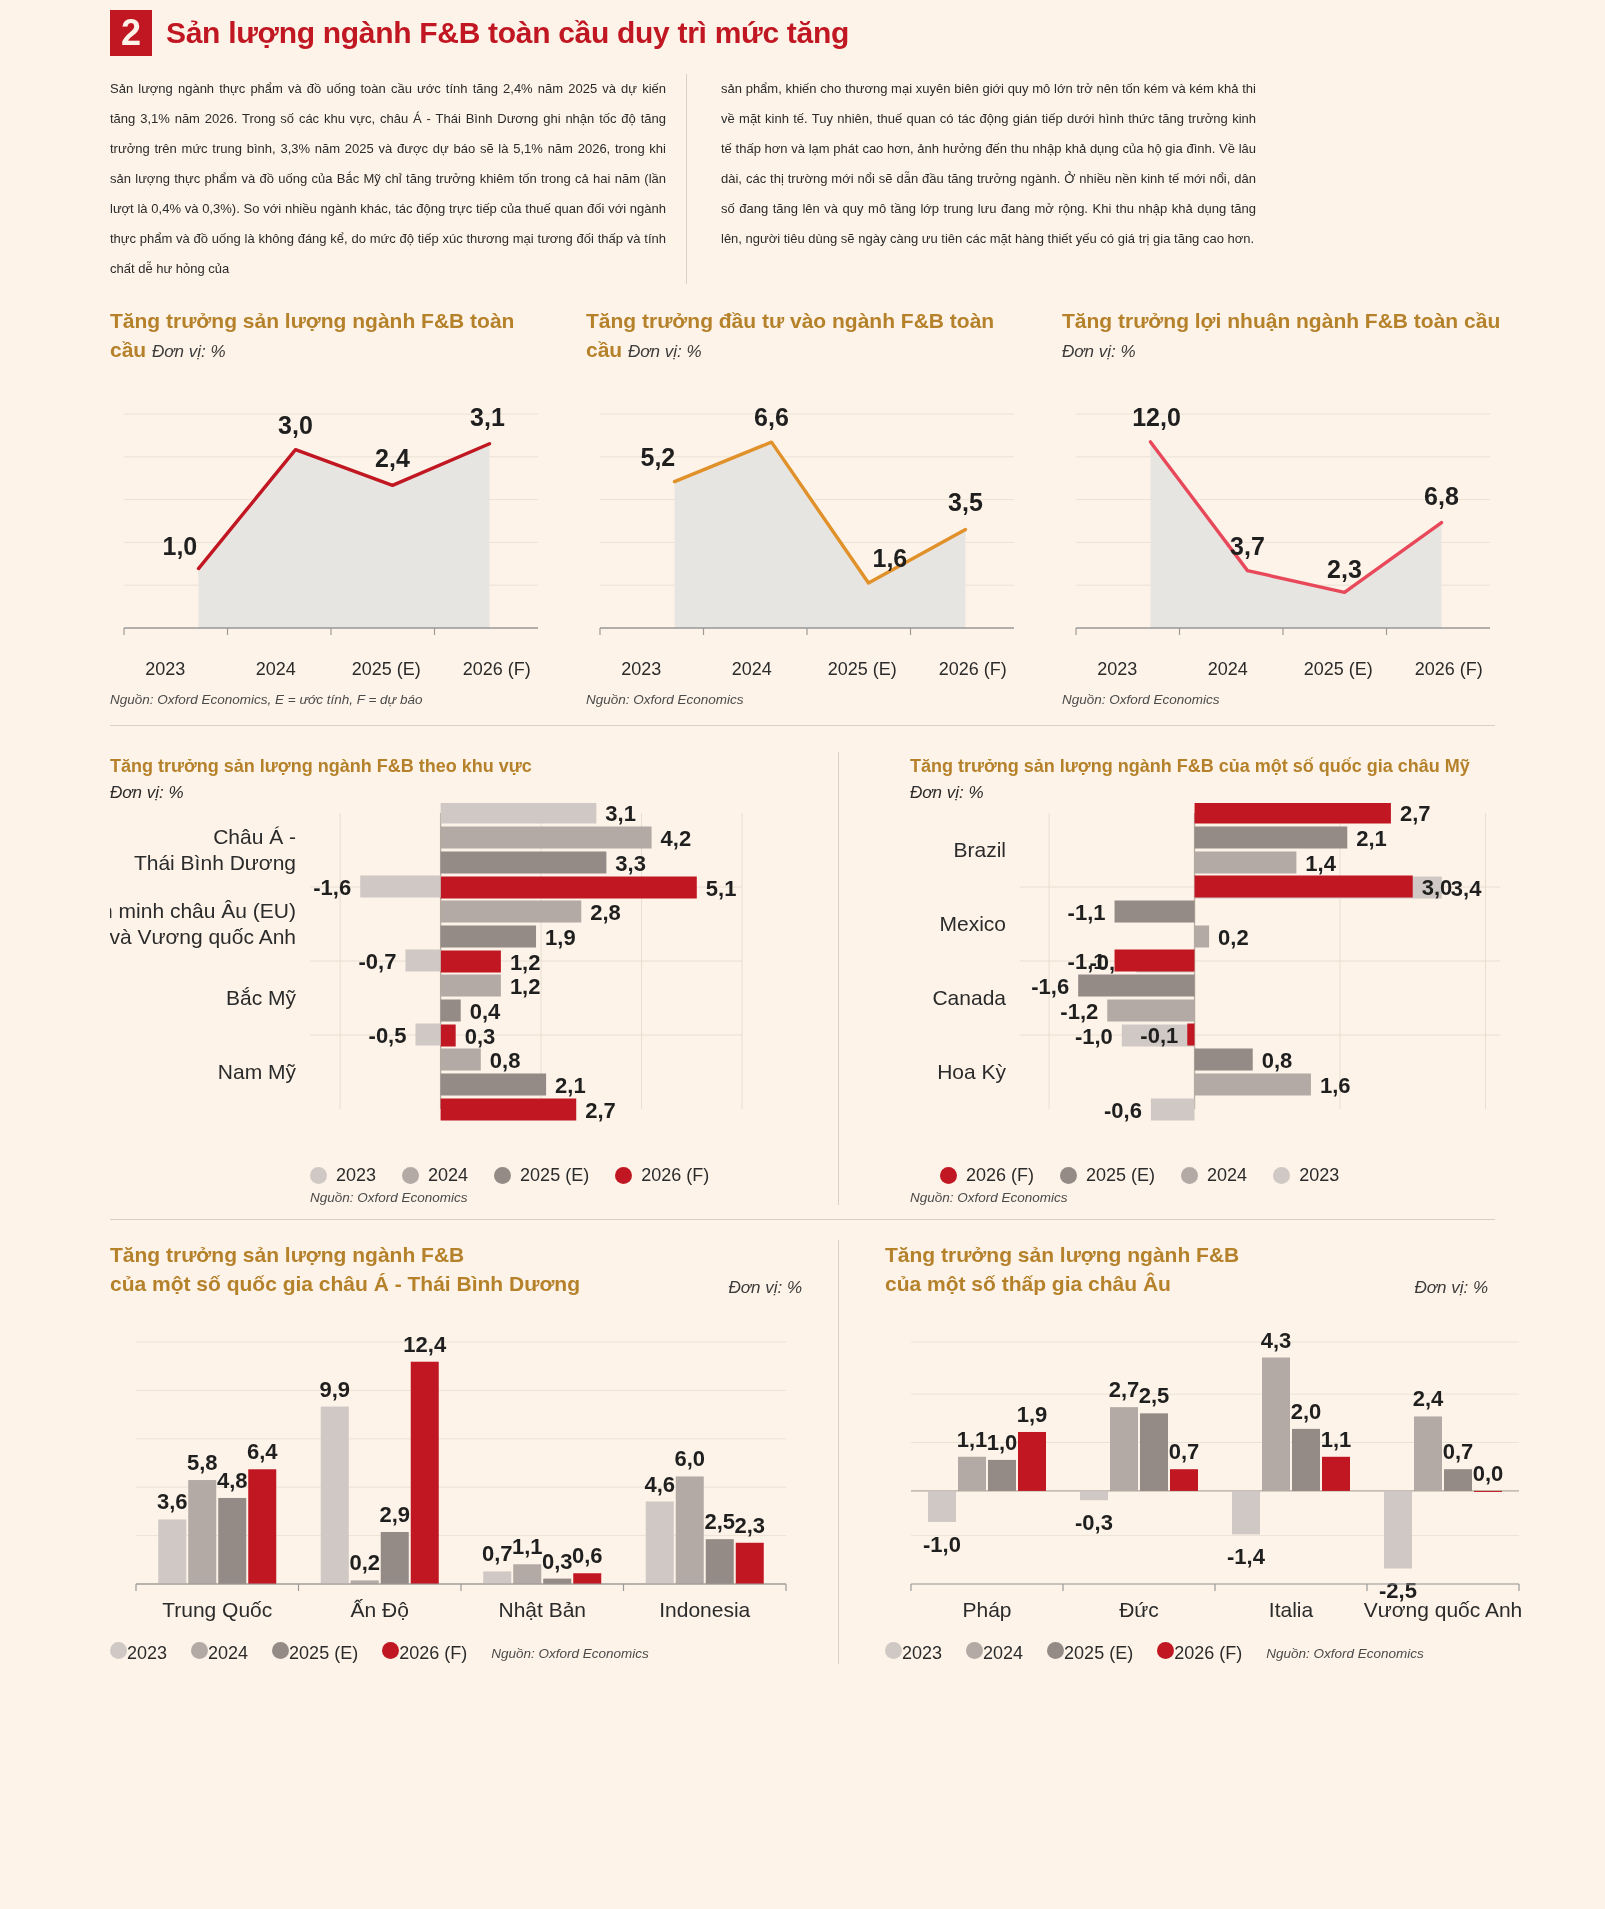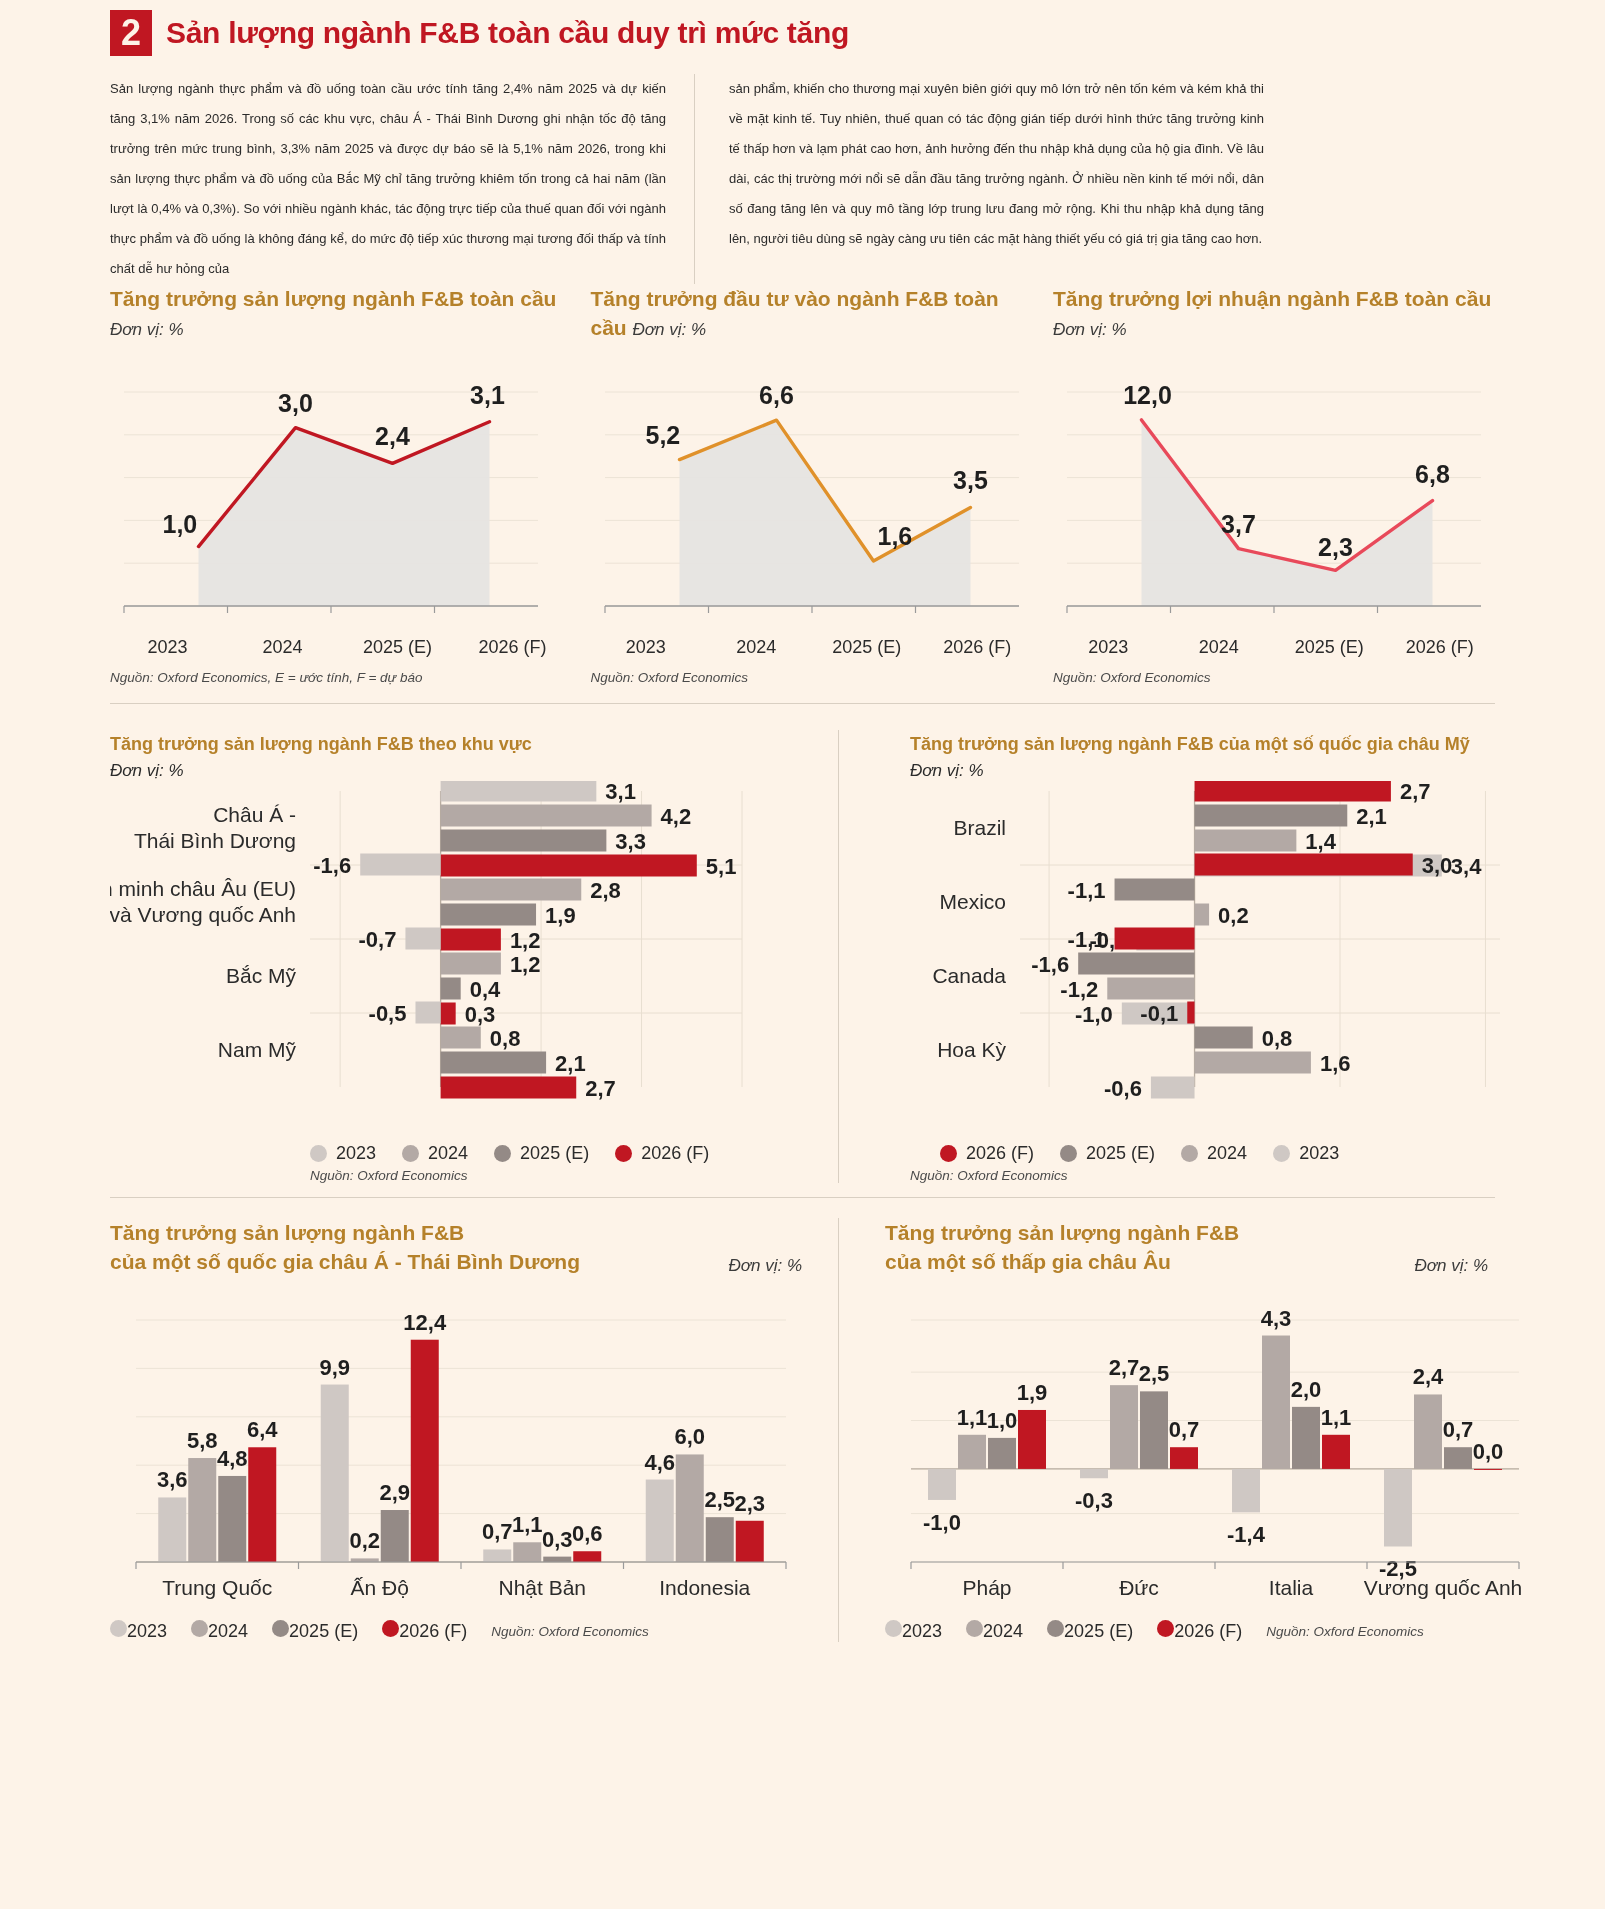--- a/index.html
+++ b/index.html
@@ -21,30 +21,30 @@
     font-family: "Liberation Sans", sans-serif;
   }
   .headline {
     font-size: 30px; font-weight: 700; color: #c01722; letter-spacing: -.3px;
     white-space: nowrap;
   }
 
   
   .lead { display: flex; margin: 18px 110px 0 110px; gap: 0; }
   .lead .col { width: 556px; font-size: 13px; line-height: 30px; text-align: justify; }
-  .lead .col.right { padding-left: 34px; border-left: 1px solid #d9cfc2; margin-left: 28px; width: 570px; }
+  .lead .col.right { padding-left: 34px; border-left: 1px solid #d9cfc2; margin-left: 20px; width: 570px; }
 
   
   .rule { height: 1px; background: #d9cfc2; margin: 0 110px; }
   .chart-title { color: #b5812a; font-weight: 700; font-size: 21px; line-height: 29px; }
   .unit { font-style: italic; font-weight: 400; font-size: 17px; color: #3b3b3b; }
   .source { font-style: italic; font-size: 13.5px; color: #4a4a4a; }
 
   
-  .row1 { display: flex; padding: 0 110px; gap: 0; justify-content: space-between; }
+  .row1 { display: flex; padding: 0 110px; margin-top: 22px; gap: 16px; }
   .row1 .cell { width: 460px; }
   .row1 .cell + .cell { padding-left: 18px; }
   .mini-wrap { position: relative; height: 275px; margin-top: 14px; }
   .axis-row { display: flex; font-size: 18px; color: #2b2b2b; margin-top: 4px; }
   .axis-row span { flex: 1; text-align: center; }
   .src1 { margin-top: 12px; }
 
   
   .row2 { display: flex; padding: 0 110px; margin-top: 26px; }
   .row2 .cell { width: 692px; }

